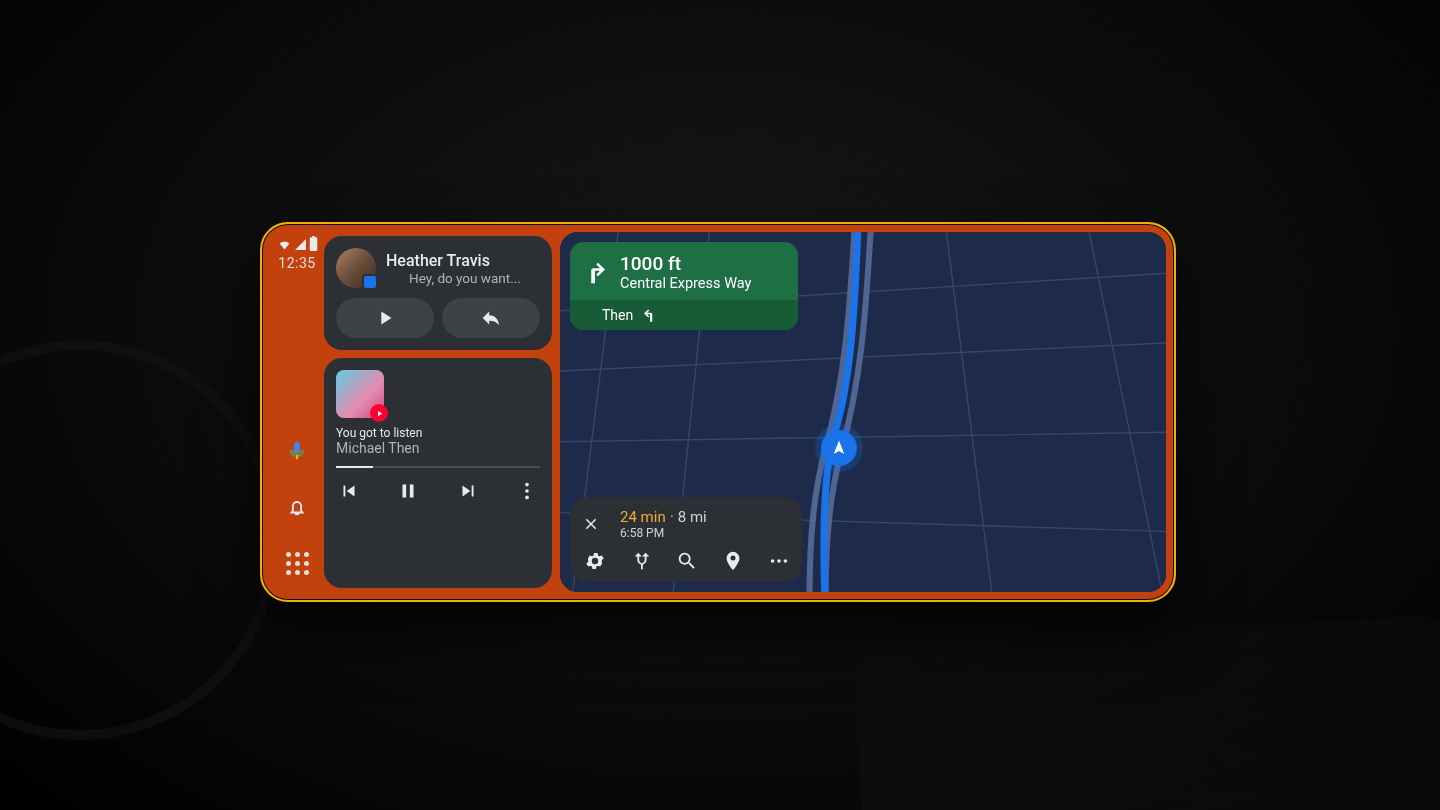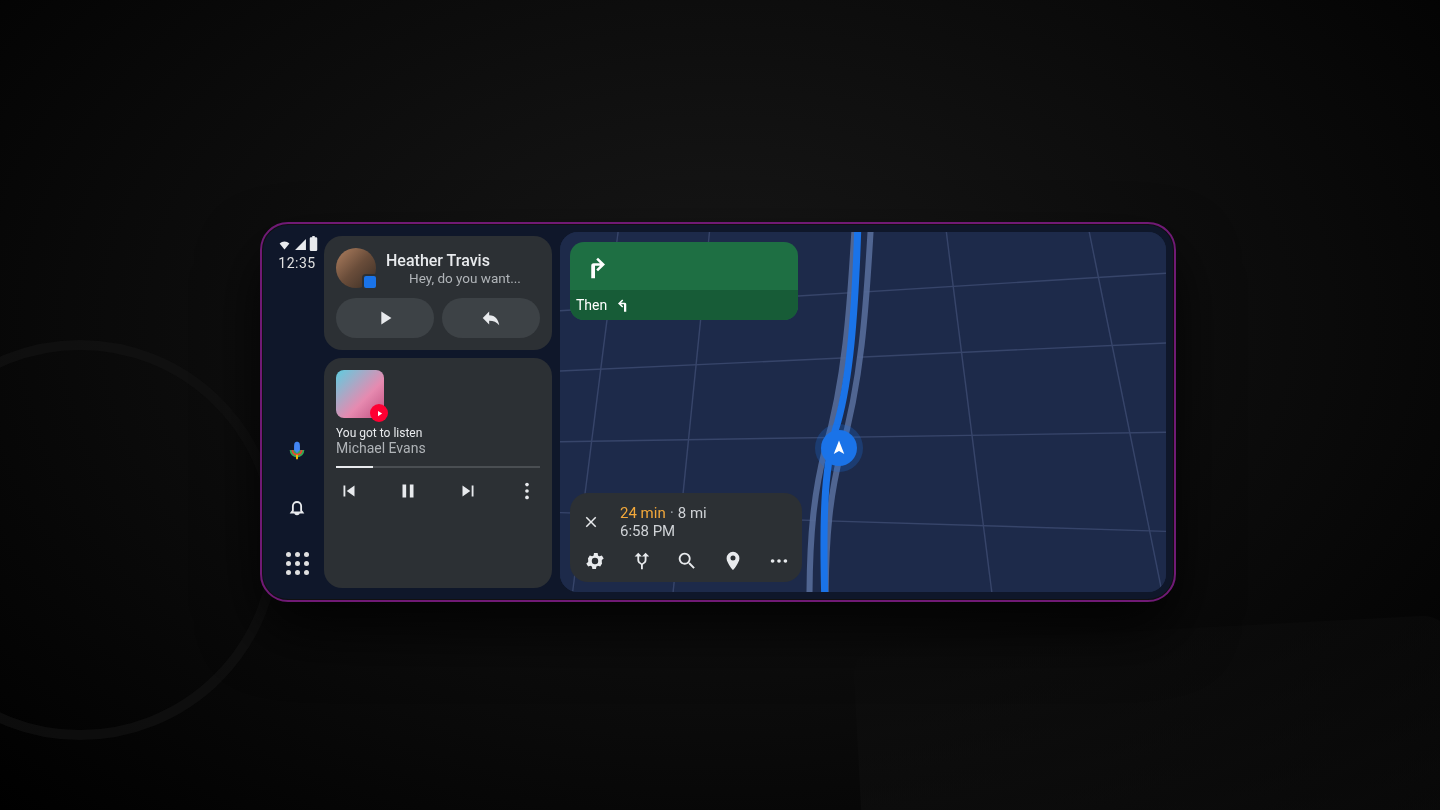--- a/index.html
+++ b/index.html
@@ -19,23 +19,23 @@
   .dash-hint-right {
     position:absolute; right:-20px; bottom:-120px; width:600px; height:300px;
     background:linear-gradient(to top,#141414,#0d0d0d); transform:rotate(-3deg);
     border-radius:30px; opacity:0.5;
   }
 
   .device {
     position: absolute;
     left: 260px; top: 222px;
     width: 916px; height: 380px;
-    background: #0f172a;
+    background: #c2410c;
     border-radius: 28px;
-    border: 2px solid #701a75;
+    border: 2px solid #eab308;
     box-shadow: 0 30px 60px rgba(0,0,0,0.8), inset 0 0 0 1px #111;
     display: flex;
     padding: 8px;
   }
   .rail {
     width: 54px;
     display: flex;
     flex-direction: column;
     align-items: center;
     color:#e0e0e0;
@@ -106,34 +106,34 @@
   .turn-card {
     position:absolute; left:10px; top:10px;
     background:#1e6f43; border-radius:14px; color:#fff;
     min-width:228px;
     overflow:hidden;
   }
   .turn-main { display:flex; gap:10px; padding:10px 14px 8px 10px; align-items:center; }
   .turn-dist { font-size:19px; font-weight:500; }
   .turn-road { font-size:14.5px; }
   .turn-then {
-    background:#175c37; padding:6px 6px; font-size:14px;
+    background:#175c37; padding:6px 32px; font-size:14px;
     display:flex; align-items:center; gap:8px;
   }
 
   .eta-card {
     position:absolute; left:10px; bottom:10px;
     background:#2c3034; border-radius:18px;
     padding:10px 12px; min-width:228px;
   }
   .eta-top { display:flex; align-items:center; gap:20px; }
   .eta-time { color:#f2a83b; font-size:15px; }
   .eta-dot { color:#9aa0a6; }
   .eta-dist { color:#cfd2d6; font-size:15px; }
-  .eta-arr  { font-size:15px; color:#cfd2d6; margin-left:32px; }
+  .eta-arr  { font-size:12px; color:#cfd2d6; margin-left:32px; }
   .eta-ctrls { display:flex; gap:24px; margin-top:10px; padding-left:2px; color:#e8eaed; align-items:center; }
 
   svg { display:block; }
   .ic { width:22px; height:22px; fill:#e8eaed; }
 </style>
 </head>
 <body>
 
 <div class="dash-hint-left"></div>
 <div class="dash-hint-right"></div>
@@ -216,21 +216,21 @@
 
     <div class="card media-card">
       <div class="album">
         <div class="album-badge">
           <svg viewBox="0 0 24 24" width="9" height="9">
               <path fill="#fff" d="M8 5v14l11-7z"></path>
             </svg>
         </div>
       </div>
       <div class="track-title">You got to listen</div>
-      <div class="track-artist">Michael Evans</div>
+      <div class="track-artist">Michael Then</div>
       <div class="progress">
           <div></div>
         </div>
       <div class="media-ctrls">
         <div>
             <svg class="ic" viewBox="0 0 24 24">
               <path d="M6 6h2v12H6zM9.5 12l8.5 6V6z"></path>
             </svg>
           </div>
         <div>
@@ -278,20 +278,24 @@
       <svg viewBox="0 0 24 24" width="18" height="18">
           <path fill="#fff" d="M12 2l7 18-7-4-7 4 7-18z"></path>
         </svg>
     </div>
 
     <div class="turn-card">
       <div class="turn-main">
         <svg viewBox="0 0 24 24" width="30" height="30">
             <path fill="#fff" d="M9 21V11c0-1 .5-2 2-2h5l-3-3 1.4-1.4L20 10l-5.6 5.4L13 14l3-3h-4v10H9z"></path>
           </svg>
+        <div>
+          <div class="turn-dist">1000 ft</div>
+          <div class="turn-road">Central Express Way</div>
+        </div>
       </div>
       <div class="turn-then">
         <span>Then</span>
         <svg viewBox="0 0 24 24" width="18" height="18">
             <path fill="#fff" d="M15 21V11c0-1-.5-2-2-2H8l3-3L9.6 4.6 4 10l5.6 5.4L11 14l-3-3h4v10h3z"></path>
           </svg>
       </div>
     </div>
 
     <div class="eta-card">

